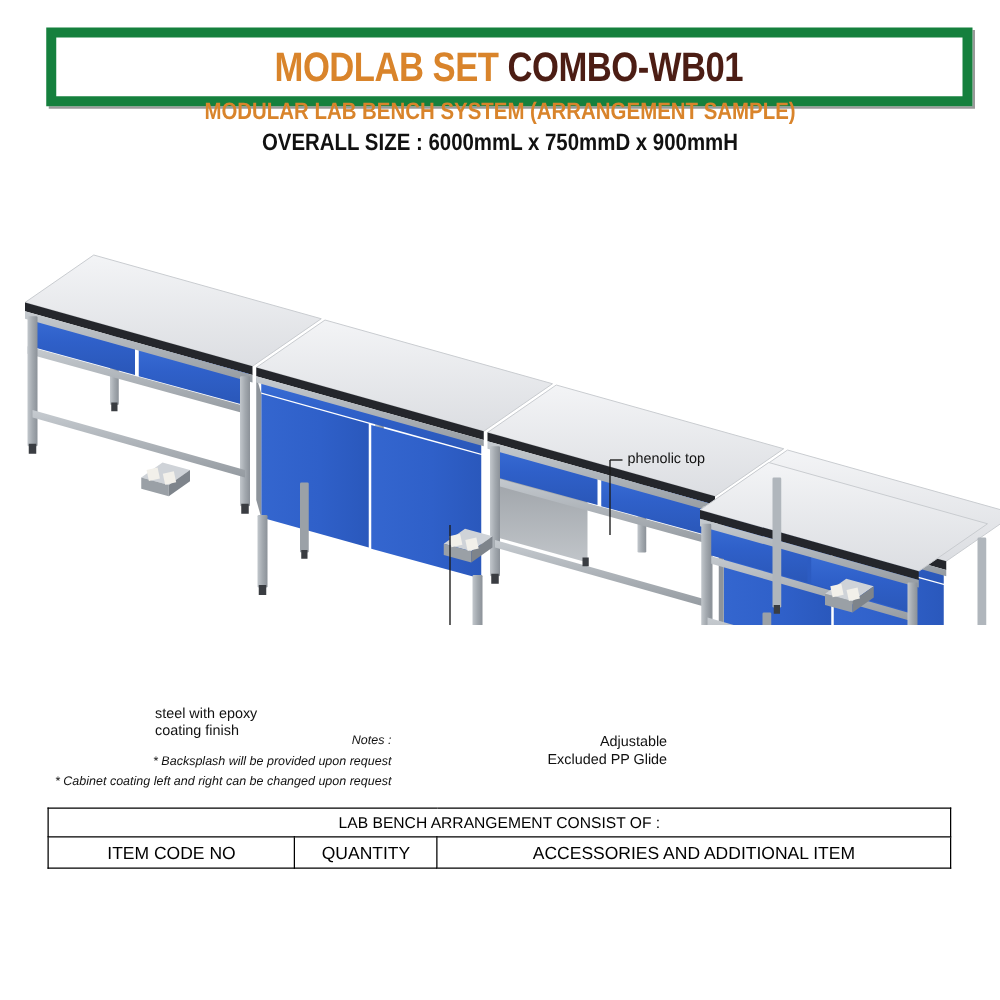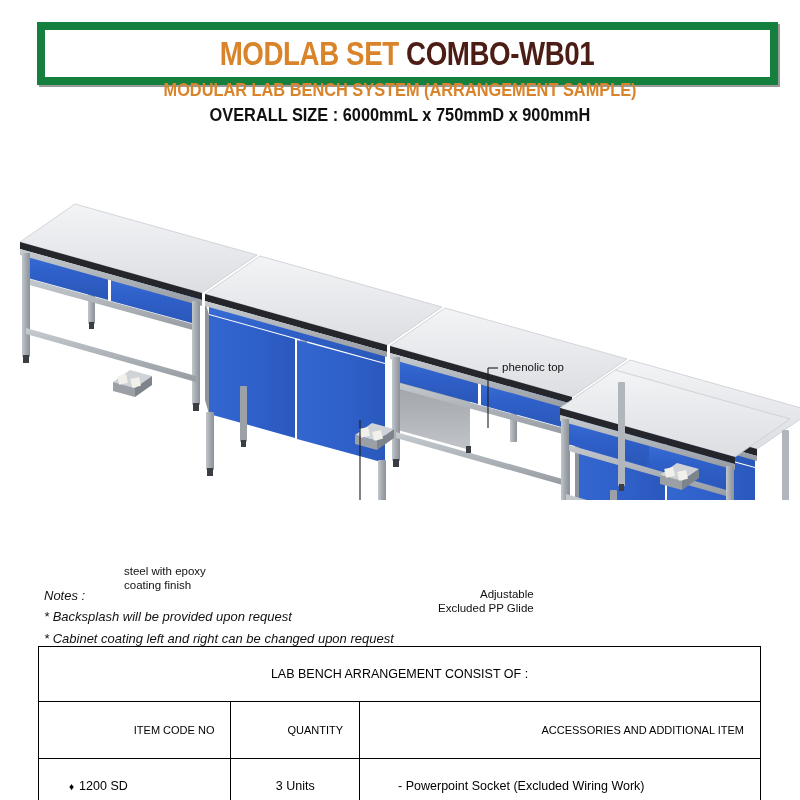--- a/index.html
+++ b/index.html
@@ -61,47 +61,47 @@
     white-space:nowrap;
     text-align:right;
   }
   #anno-phenolic{left:502px;top:210px;}
   #anno-steel{left:108px;top:414px;text-align:left;margin-left:16px;}
   #anno-glide{left:438px;top:437px;}
 
   
   .notes{
     position:absolute;left:44px;top:585px;
-    font-style:italic;font-size:13px;line-height:1.65;color:#111;
+    font-style:italic;font-size:10px;line-height:1.65;color:#111;text-align:right;
   }
 
   
   .bench-table{
     position:absolute;left:38px;top:646px;width:723px;
     border-collapse:collapse;
     font-size:12px;
     color:#000;
     background:#fff;
   }
   .bench-table td{
     border:1.5px solid #000;
-    padding:16px;
+    padding:0;
     vertical-align:top;
   }
   .tbl-title{
     text-align:center;
     height:22px;
     line-height:22px;
     font-size:12.5px;
   }
   .tbl-head{
-    text-align:right;
+    text-align:center;
     height:24px;
     line-height:24px;
-    font-size:11px;
+    font-size:14px;
   }
   .col-item{width:197px;}
   .col-qty{width:113px;}
   .col-acc{width:411px;}
   .body-cell{height:62px;padding-top:9px;}
   .item-line{
     padding-left:14px;
     line-height:1.85;
     font-size:12.5px;
     white-space:nowrap;
@@ -319,29 +319,16 @@
   <table class="bench-table">
     <tbody>
       <tr>
         <td class="tbl-title" colspan="3">LAB BENCH ARRANGEMENT CONSIST OF :</td>
       </tr>
       <tr>
         <td class="tbl-head col-item">ITEM CODE NO</td>
         <td class="tbl-head col-qty">QUANTITY</td>
         <td class="tbl-head col-acc">ACCESSORIES AND ADDITIONAL ITEM</td>
       </tr>
-      <tr>
-        <td class="body-cell">
-          <div class="item-line"><span class="dia">♦</span><span>1200 SD</span></div>
-          <div class="item-line"><span class="dia">♦</span><span>1200 2S</span></div>
-        </td>
-        <td class="body-cell">
-          <div class="qty-line">3 Units</div>
-          <div class="qty-line">2 Units</div>
-        </td>
-        <td class="body-cell">
-          <div class="acc-line">-  Powerpoint Socket (Excluded Wiring Work)</div>
-        </td>
-      </tr>
     </tbody>
   </table>
 
 </div>
 
 </body></html>

